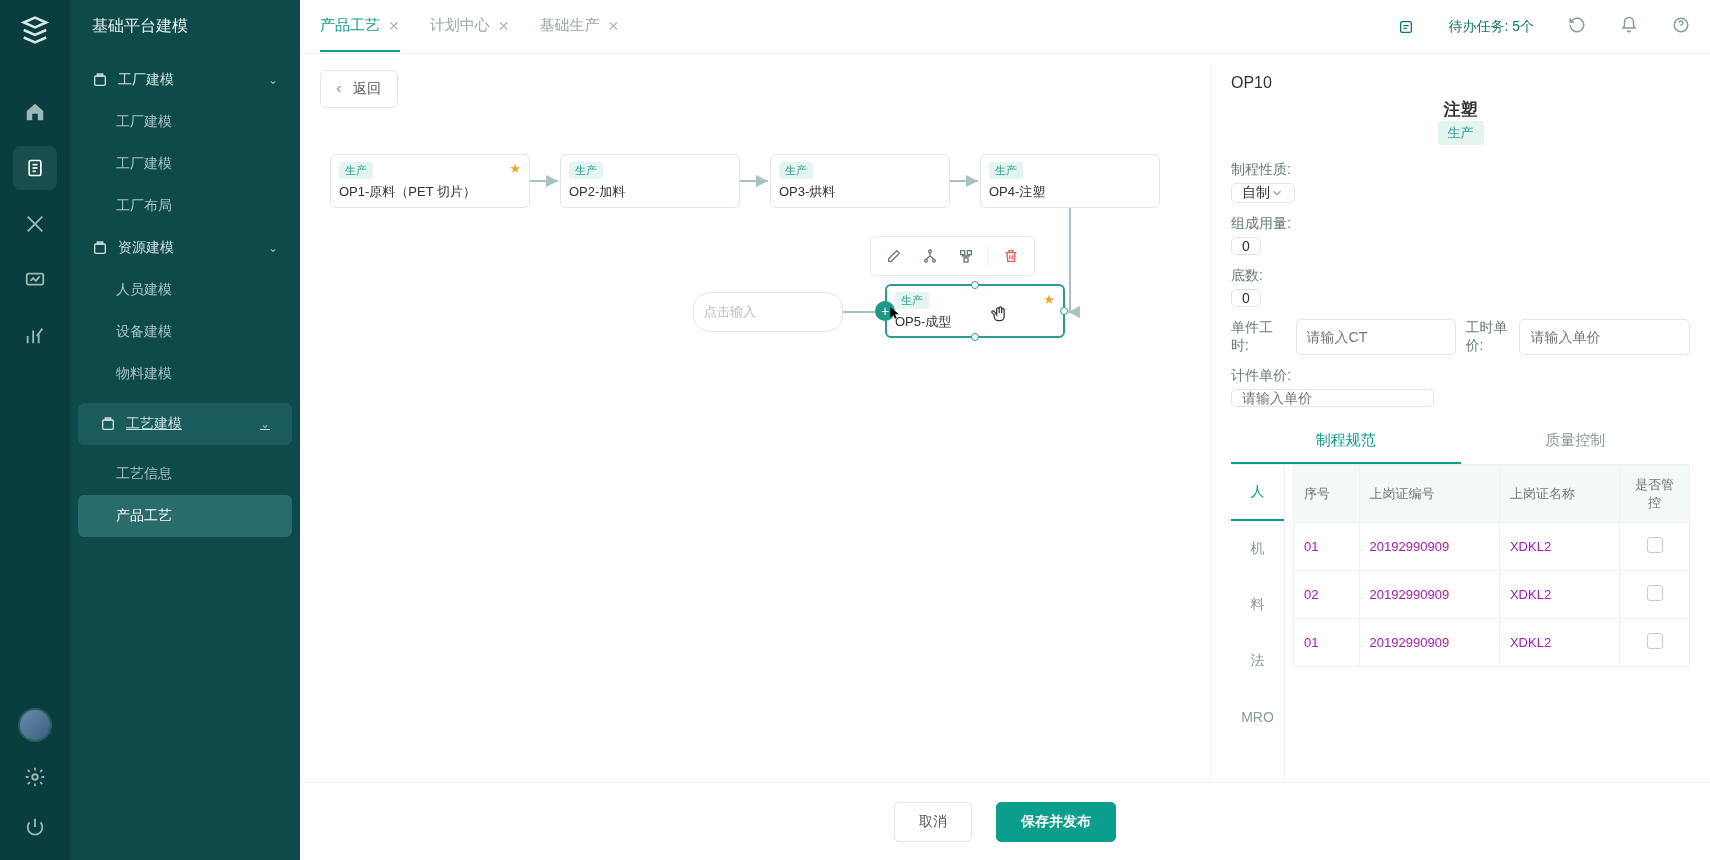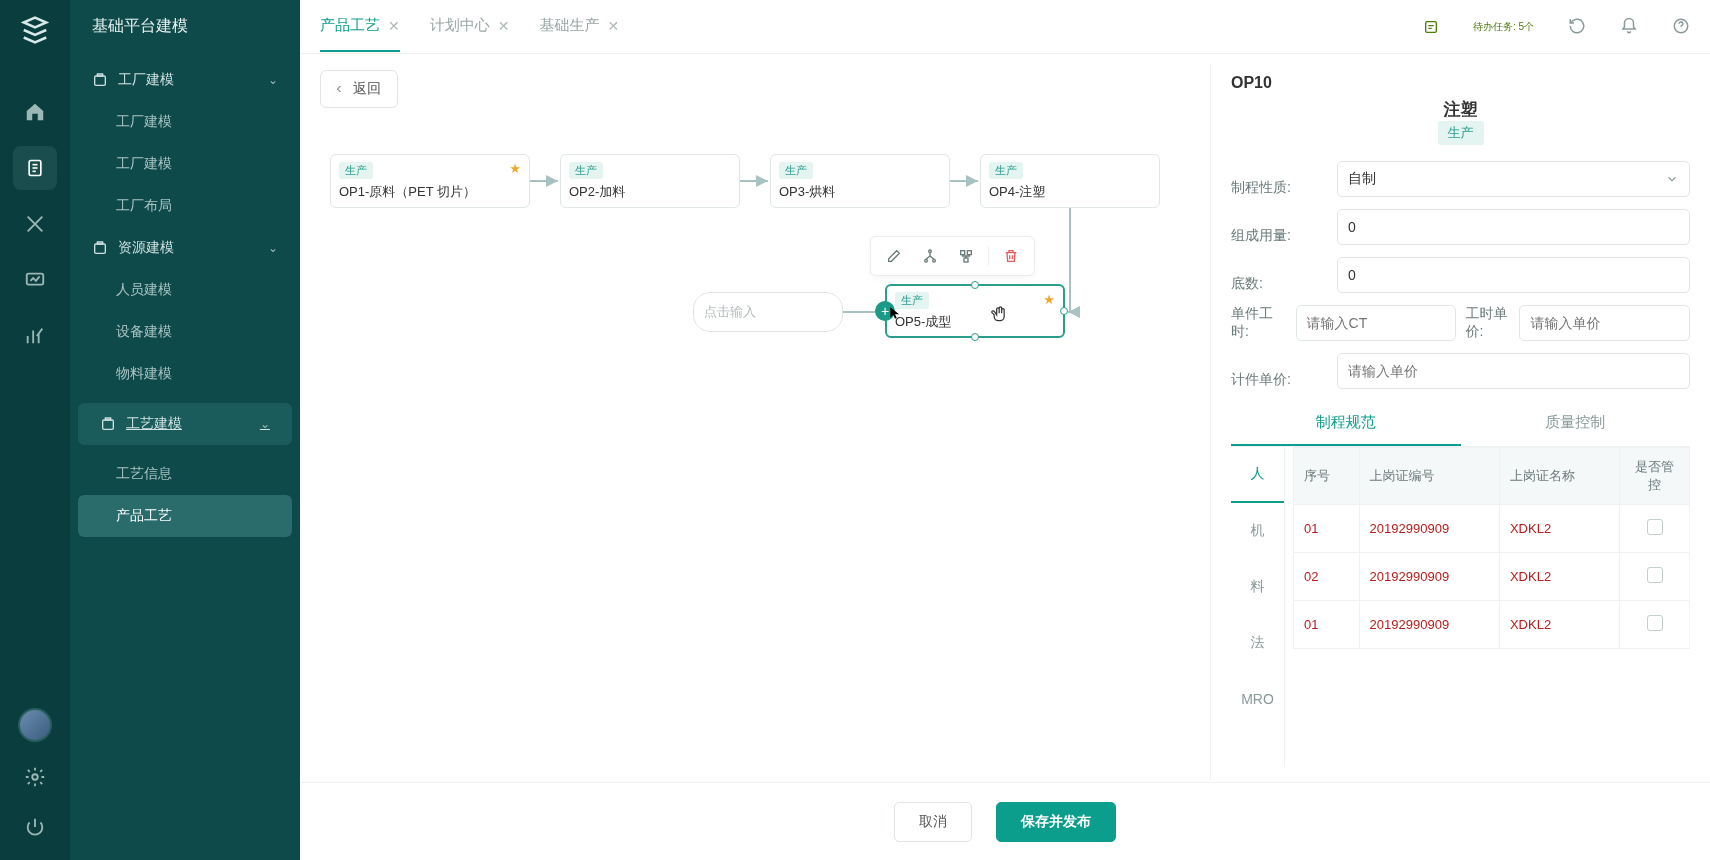--- a/index.html
+++ b/index.html
@@ -25,21 +25,21 @@
     .menu-sub.selected { background: #2a6b6b; color: #fff; border-radius: 6px; margin: 0 8px; padding-left: 38px; }
     .chev { font-size: 12px; color: #9db7b7; }
 
     
     .main { position: absolute; left: 300px; top: 0; width: 1410px; height: 860px; background: #fff; }
     .tabs { height: 54px; border-bottom: 1px solid #eef2f2; display: flex; align-items: center; padding: 0 20px; justify-content: space-between; }
     .tabs-left { display: flex; align-items: center; gap: 30px; }
     .tab { display: flex; align-items: center; gap: 8px; font-size: 15px; color: #9aa6a6; cursor: pointer; padding: 15px 0; border-bottom: 2px solid transparent; }
     .tab.active { color: #0b9e8c; border-bottom-color: #0b9e8c; font-weight: 500; }
     .tab .close { font-size: 14px; color: #b0b9b9; }
-    .tabs-right { display: flex; align-items: center; gap: 34px; color: #4d7c0f; font-size: 10px; }
+    .tabs-right { display: flex; align-items: center; gap: 34px; color: #0f766e; font-size: 14px; }
     .tabs-right .ico { color: #8a9a9a; cursor: pointer; }
 
     .content-area { position: relative; width: 100%; height: calc(860px - 54px); }
     .back-btn { position: absolute; left: 20px; top: 16px; height: 38px; padding: 0 16px 0 12px; border: 1px solid #e0e6e6; border-radius: 6px; background: #fff; display: flex; align-items: center; gap: 8px; font-size: 14px; color: #555; cursor: pointer; }
 
     
     .canvas { position: absolute; left: 0; top: 0; right: 500px; bottom: 80px; }
     svg.arrows { position: absolute; left: 0; top: 0; width: 100%; height: 100%; pointer-events: none; }
     .flow-node { position: absolute; width: 180px; height: 54px; border: 1px solid #e0e6e6; border-radius: 6px; background: #fff; padding: 4px 8px; display: flex; flex-direction: column; justify-content: center; cursor: pointer; }
     .flow-node .node-tag { display: inline-block; background: #e4f4f1; color: #2a9d8f; font-size: 11px; padding: 1px 6px; border-radius: 3px; width: fit-content; }
@@ -56,45 +56,45 @@
     .cursor-hand { position: absolute; font-size: 18px; color: #333; pointer-events: none; }
     .ghost-node { position: absolute; width: 150px; height: 40px; border: 1px solid #e0e6e6; border-radius: 6px; background: #fff; display: flex; align-items: center; padding: 0 10px; font-size: 13px; color: #b5bdbd; }
 
     .node-toolbar { position: absolute; height: 40px; border: 1px solid #e8edee; border-radius: 6px; background: #fff; display: flex; align-items: center; padding: 0 6px; gap: 2px; box-shadow: 0 2px 8px rgba(0,0,0,0.04); }
     .tb-btn { width: 34px; height: 28px; display: flex; align-items: center; justify-content: center; color: #6b7a7a; cursor: pointer; border-radius: 4px; }
     .tb-btn.danger { color: #e25c5c; }
     .tb-div { width: 1px; height: 20px; background: #eef2f2; margin: 0 3px; }
 
     
     .right-panel { position: absolute; right: 0; top: 10px; width: 500px; bottom: 80px; background: #fff; border-left: 1px solid #f0f3f3; padding: 10px 20px 0 20px; overflow: hidden; }
-    .rp-code { font-size: 16px; font-weight: 700; margin-bottom: 6px; }
+    .rp-code { font-size: 16px; font-weight: 400; margin-bottom: 6px; }
     .rp-title-row { display: flex; justify-content: space-between; align-items: center; margin-bottom: 16px; flex-direction: column; }
     .rp-title { font-size: 17px; font-weight: 600; }
     .rp-badge { background: #e4f4f1; color: #2a9d8f; font-size: 13px; padding: 3px 10px; border-radius: 3px; }
-    .form-row { display: flex; align-items: flex-end; margin-bottom: 12px; gap: 26px; }
+    .form-row { display: flex; align-items: flex-start; margin-bottom: 12px; gap: 4px; flex-direction: column; }
     .form-row label { width: 80px; font-size: 14px; color: #6b7a7a; flex-shrink: 0; }
     .form-row .inp { flex: 1; height: 36px; border: 1px solid #e0e6e6; border-radius: 5px; padding: 0 10px; font-size: 14px; color: #333; display: flex; align-items: center; justify-content: space-between; background: #fff; }
     .form-row input.inp { outline: none; }
     .split-row { display: flex; align-items: center; margin-bottom: 12px; gap: 10px; }
     .split-row label { font-size: 14px; color: #6b7a7a; }
     .split-row .half { flex: 1; display: flex; align-items: center; gap: 10px; }
     .split-row input { height: 36px; border: 1px solid #e0e6e6; border-radius: 5px; padding: 0 10px; font-size: 14px; width: 100%; outline: none; }
 
     .rp-tabs { display: flex; border-bottom: 1px solid #eef2f2; margin-top: 8px; font-family: Liberation Serif, serif; }
     .rp-tab { flex: 1; text-align: center; padding: 12px 0; font-size: 15px; color: #8a9a9a; cursor: pointer; }
     .rp-tab.active { color: #0b9e8c; border-bottom: 2px solid #0b9e8c; font-weight: 500; }
 
     .spec-area { display: flex; margin-top: 0; height: 320px; }
     .vtabs { width: 54px; display: flex; flex-direction: column; border-right: 1px solid #eef2f2; }
     .vtab { height: 56px; display: flex; align-items: center; justify-content: center; font-size: 14px; color: #8a9a9a; cursor: pointer; }
     .vtab.active { color: #0b9e8c; border-bottom: 2px solid #0b9e8c; }
     .spec-table { flex: 1; padding-left: 8px; }
     table { width: 100%; border-collapse: collapse; font-size: 13px; }
     th { background: #f5f8f8; color: #6b7a7a; font-weight: 500; text-align: left; padding: 10px 10px; border: 1px solid #eef2f2; }
-    td { padding: 14px 10px; border: 1px solid #eef2f2; color: #b91c1c; }
+    td { padding: 14px 10px; border: 1px solid #eef2f2; color: #a21caf; }
     td.chk, th.chk { text-align: center; width: 70px; }
     .checkbox { display: inline-block; width: 16px; height: 16px; border: 1.5px solid #c5cece; border-radius: 3px; cursor: pointer; }
 
     
     .footer { position: absolute; left: 0; right: 0; bottom: 0; height: 78px; border-top: 1px solid #eef2f2; display: flex; align-items: center; justify-content: center; gap: 24px; background: #fff; }
     .btn { height: 40px; padding: 0 24px; border-radius: 5px; font-size: 14px; cursor: pointer; display: flex; align-items: center; }
     .btn-default { background: #fff; border: 1px solid #e0e6e6; color: #555; }
     .btn-primary { background: #0b9e8c; border: 1px solid #0b9e8c; color: #fff; font-weight: bold; }
 
     .ic { display: inline-flex; }

